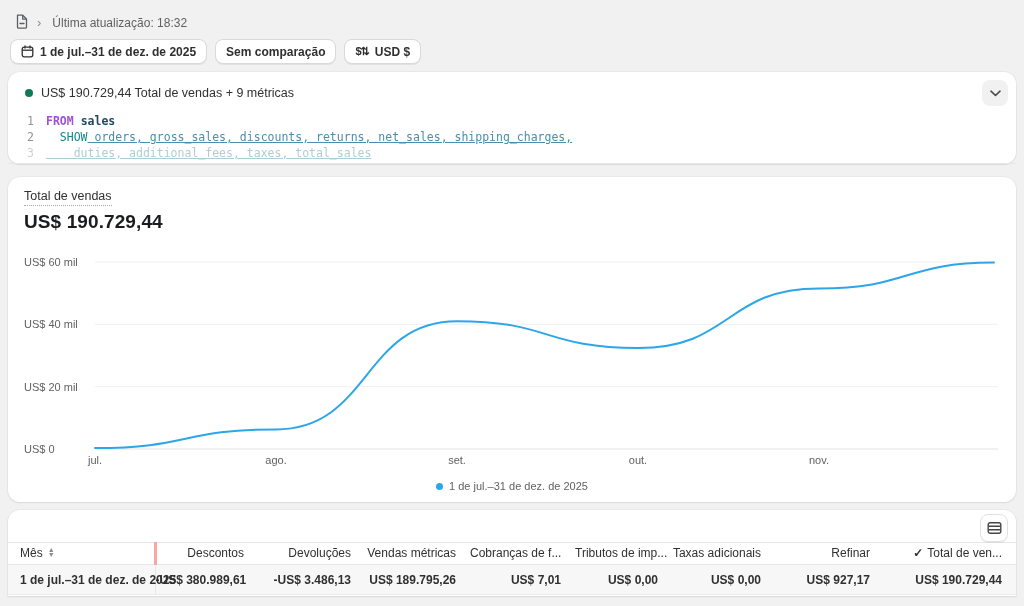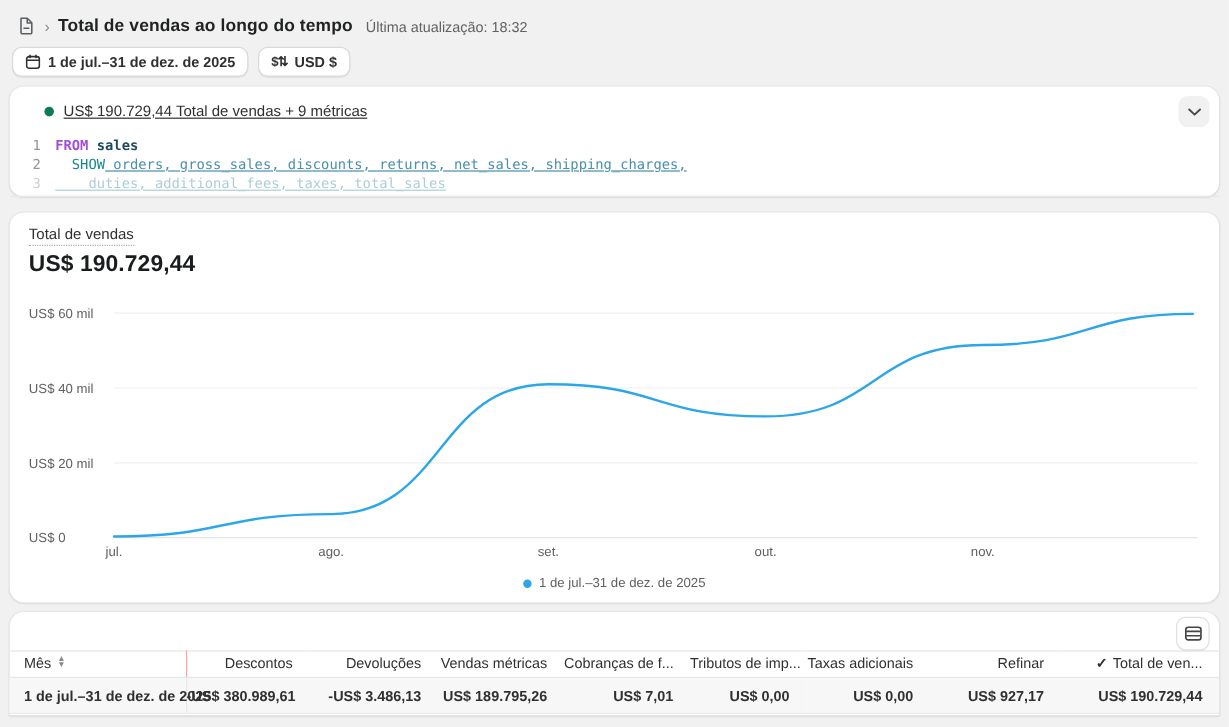--- a/index.html
+++ b/index.html
@@ -18,21 +18,21 @@
          box-shadow: 0 1px 0 rgba(0,0,0,.06); font-size: 12px; font-weight: 600;
          color: #303030; cursor: pointer; white-space: nowrap; }
   .cur-glyph { font-size: 11px; font-weight: 700; letter-spacing: -1px; }
 
   
   .card { background: #fff; border-radius: 12px; margin: 0 8px;
           box-shadow: 0 1px 2px rgba(0,0,0,.07), 0 0 0 1px rgba(0,0,0,.03); }
 
   
   .query-card { margin-top: 8px; }
-  .q-summary { display: flex; align-items: center; gap: 8px; padding: 8px 8px 4px 29px; text-decoration: underline; }
+  .q-summary { display: flex; align-items: center; gap: 8px; padding: 8px 8px 4px 17px; }
   .q-dot { width: 8px; height: 8px; border-radius: 50%; flex: 0 0 auto; }
   .q-summary-text { font-size: 12.5px; color: #303030; }
   .icon-btn { margin-left: auto; width: 26px; height: 26px; border: none; border-radius: 8px;
               background: #f1f1f1; display: flex; align-items: center; justify-content: center; cursor: pointer; }
   .code { font-family: "DejaVu Sans Mono", monospace; font-size: 11.5px; line-height: 16px;
           padding: 3px 0 2px 0; height: 53px; overflow: hidden; white-space: pre; }
   .code-line { display: flex; }
   .lnum { width: 38px; text-align: right; padding-right: 12px; color: #8f969c; flex: 0 0 auto; }
   .code-line.faded { opacity: .45; }
   .kw1 { color: #a24fd1; font-weight: 700; }
@@ -59,21 +59,21 @@
   
   .table-card { margin-top: 8px; border-radius: 12px 12px 0 0; height: 86px; overflow: hidden; }
   .table-toolbar { display: flex; justify-content: flex-end; padding: 4px 8px 0 0; height: 32px; }
   .tbl-icon-btn { width: 28px; height: 28px; background: #fff; border: 1px solid #e1e1e1;
                   border-radius: 8px; display: flex; align-items: center; justify-content: center;
                   box-shadow: 0 1px 0 rgba(0,0,0,.05); cursor: pointer; }
   table.data { width: 100%; border-collapse: collapse; table-layout: fixed; font-size: 12px; }
   table.data th { font-weight: 500; color: #303030; text-align: right; padding: 3px 14px 4px 0;
                   border-top: 1px solid #e7e7e7; border-bottom: 1px solid #e7e7e7; white-space: nowrap;
                   overflow: hidden; height: 21px; }
-  table.data th.first { text-align: left; padding-left: 12px; border-right: 1px solid #fca5a5; }
+  table.data th.first { text-align: left; padding-left: 12px; border-right: 3px solid #fca5a5; }
   table.data td { font-weight: 700; color: #303030; text-align: right; padding: 0 14px 0 0;
                   background: #f7f7f7; height: 30px; border-bottom: 1px solid #ececec; white-space: nowrap; }
   table.data td.first { text-align: left; padding-left: 12px; border-right: 1px solid #e7e7e7; }
   .sort-stack { display: inline-flex; flex-direction: column; vertical-align: -2px; margin-left: 5px; line-height: 4px; }
   .sort-stack span { font-size: 7px; color: #8a8a8a; height: 5px; }
   .check-mark { font-weight: 700; margin-right: 4px; }
   .th-inner { display: inline-flex; align-items: center; }
 
   svg text { font-family: "Liberation Sans", sans-serif; }
 </style>
@@ -82,34 +82,36 @@
 
 <div class="page-head">
   <span style="display:flex">
     <svg width="16" height="17" viewBox="0 0 16 17" fill="none">
       <path d="M3.5 2.2h5.2L12.5 6v8a1.2 1.2 0 0 1-1.2 1.2H4.7a1.2 1.2 0 0 1-1.2-1.2V2.2z" stroke="#5c5f62" stroke-width="1.3" stroke-linejoin="round"></path>
       <path d="M8.7 2.2v3.9h3.8" stroke="#5c5f62" stroke-width="1.3" stroke-linejoin="round"></path>
       <path d="M6 10.5h4" stroke="#5c5f62" stroke-width="1.3" stroke-linecap="round"></path>
     </svg>
   </span>
   <span class="crumb-sep">›</span>
-  <span class="page-title">Total de vendas ao longo do tempo</span>
   <span class="page-updated">Última atualização: 18:32</span>
 </div>
 
 <div class="toolbar">
   <button class="btn">
     <span style="display:flex">
       <svg width="13" height="13" viewBox="0 0 13 13" fill="none">
         <rect x="1.2" y="2.2" width="10.6" height="9.6" rx="2" stroke="#303030" stroke-width="1.3"></rect>
         <path d="M1.4 5.2h10.2" stroke="#303030" stroke-width="1.3"></path>
         <path d="M4 1v2M9 1v2" stroke="#303030" stroke-width="1.3" stroke-linecap="round"></path>
       </svg>
     </span>
     <span>1 de jul.–31 de dez. de 2025</span>
+  </button>
+  <button class="btn">
+    <span>Sem comparação</span>
   </button>
   <button class="btn">
     <span class="cur-glyph">$⇅</span>
     <span>USD $</span>
   </button>
 </div>
 
 <div class="card query-card">
   <div class="q-summary">
     <span class="q-dot" id="q-dot" style="background: rgb(14, 122, 87);"></span>

